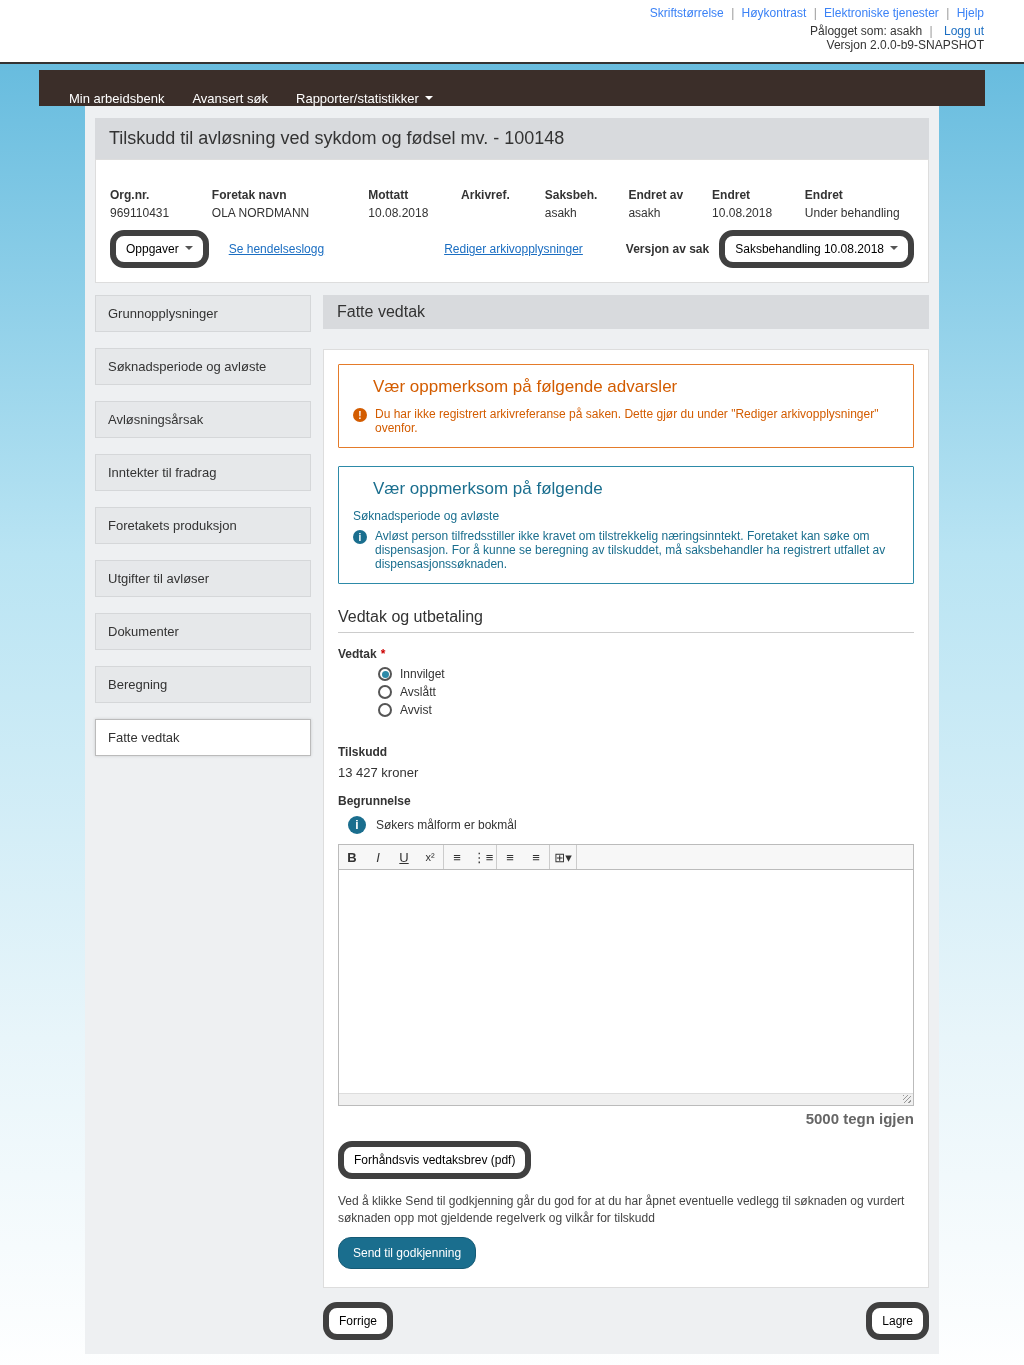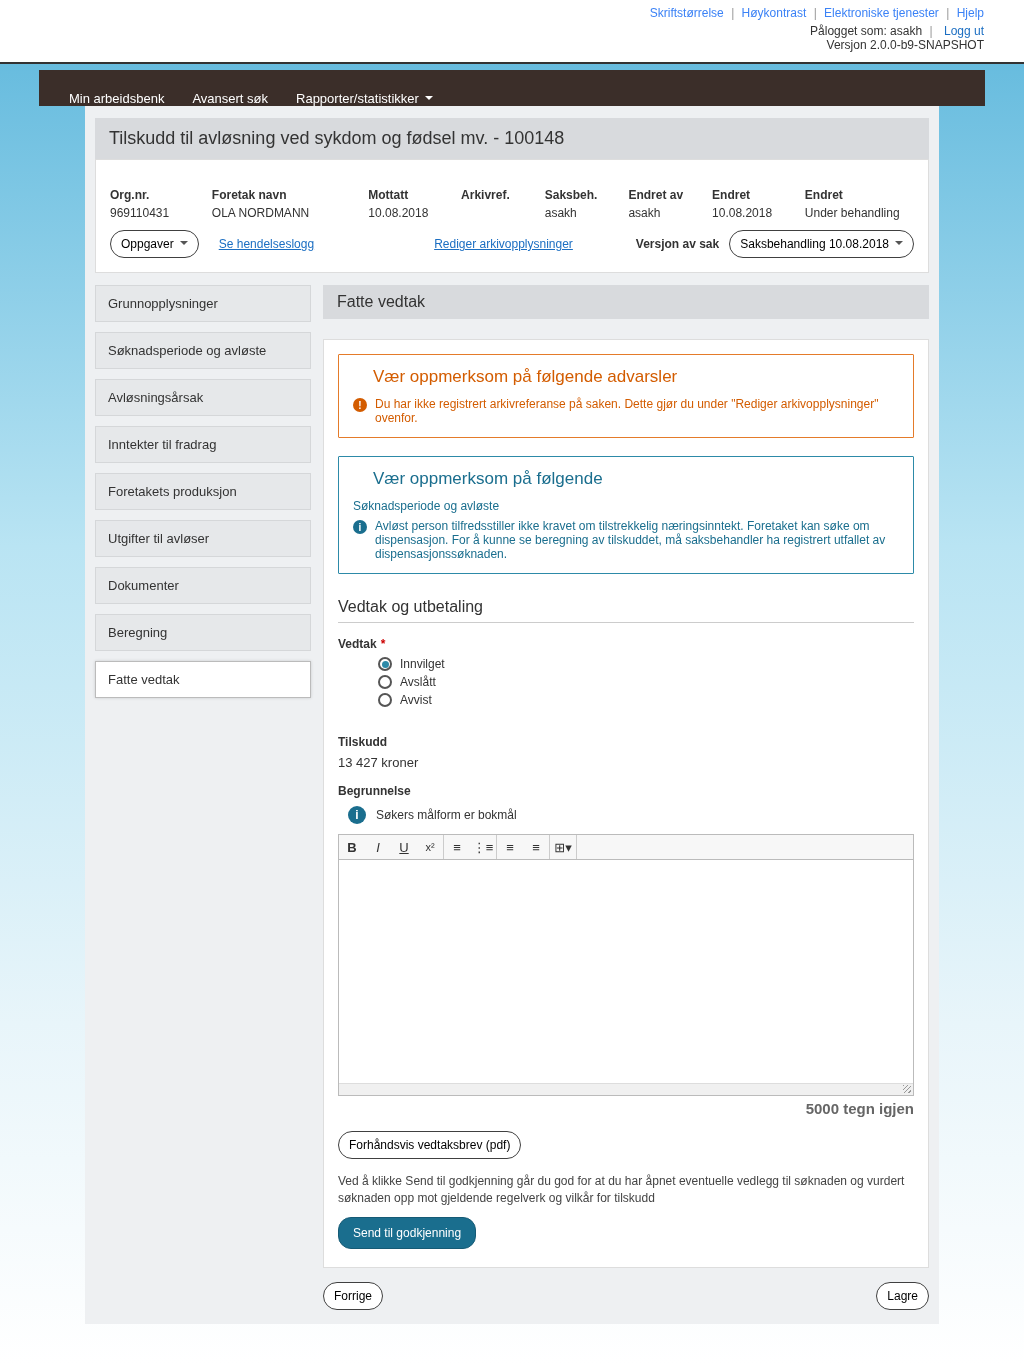--- a/index.html
+++ b/index.html
@@ -15,27 +15,27 @@
 .navbar-item { color: #fff; font-size: 13px; padding: 0 14px; cursor: pointer; }
 .navbar-item.dd::after { content: ""; display: inline-block; border: 4px solid transparent; border-top-color: #fff; margin-left: 6px; vertical-align: middle; }
 .container { width: 854px; background: #eef0f2; margin-bottom: 30px; padding: 12px 10px 14px; }
 .page-title { background: #d8dadd; padding: 10px 14px; font-size: 18px; color: #333; }
 .info-panel { background: #fff; border: 1px solid #ddd; padding: 12px 14px 14px; margin-top: 0; }
 .info-row { display: flex; gap: 20px; margin-bottom: 10px; }
 .info-cell { display: flex; flex-direction: column; margin-top: 16px; }
 .info-label { font-weight: bold; font-size: 12px; margin-bottom: 4px; }
 .info-val { font-size: 12px; }
 .info-actions { display: flex; align-items: center; gap: 20px; margin-top: 6px; }
-.btn { background: #fff; border: 1px solid #404040; border-radius: 14px; padding: 6px 10px; font-size: 12px; cursor: pointer; }
+.btn { background: #fff; border: 6px solid #404040; border-radius: 14px; padding: 6px 10px; font-size: 12px; cursor: pointer; }
 .btn.caret::after { content: ""; display: inline-block; border: 4px solid transparent; border-top-color: #555; margin-left: 6px; vertical-align: middle; }
 .link { color: #1b6ec2; text-decoration: underline; font-size: 12px; cursor: pointer; }
 .actions-right { margin-left: auto; display: flex; align-items: center; gap: 10px; }
 .version-label { font-weight: bold; font-size: 12px; }
 .body-row { display: flex; gap: 12px; margin-top: 12px; }
-.sidebar { width: 216px; display: flex; flex-direction: column; gap: 10px; }
+.sidebar { width: 216px; display: flex; flex-direction: column; gap: 16px; }
 .sidebar-item { background: #e6e8ea; border: 1px solid #d5d7d9; padding: 10px 12px; font-size: 13px; cursor: pointer; color: #333; }
 .sidebar-item.active { background: #fff; border: 1px solid #bbb; box-shadow: 0 0 3px rgba(0,0,0,0.15); }
 .main { flex: 1; display: flex; flex-direction: column; }
 .panel-title { background: #d8dadd; padding: 8px 14px; font-size: 16px; margin-bottom: 20px; }
 .content { background: #fff; border: 1px solid #ddd; padding: 14px 14px 18px; display: flex; flex-direction: column; }
 .alert { border: 1px solid; border-radius: 1px; padding: 12px 14px; margin-bottom: 18px; }
 .alert.warn { border-color: #e47b2a; }
 .alert.info { border-color: #2d8aa8; }
 .alert-title { font-size: 17px; margin-bottom: 10px; margin-left: 20px; }
 .alert.warn .alert-title { color: #d35c00; }

